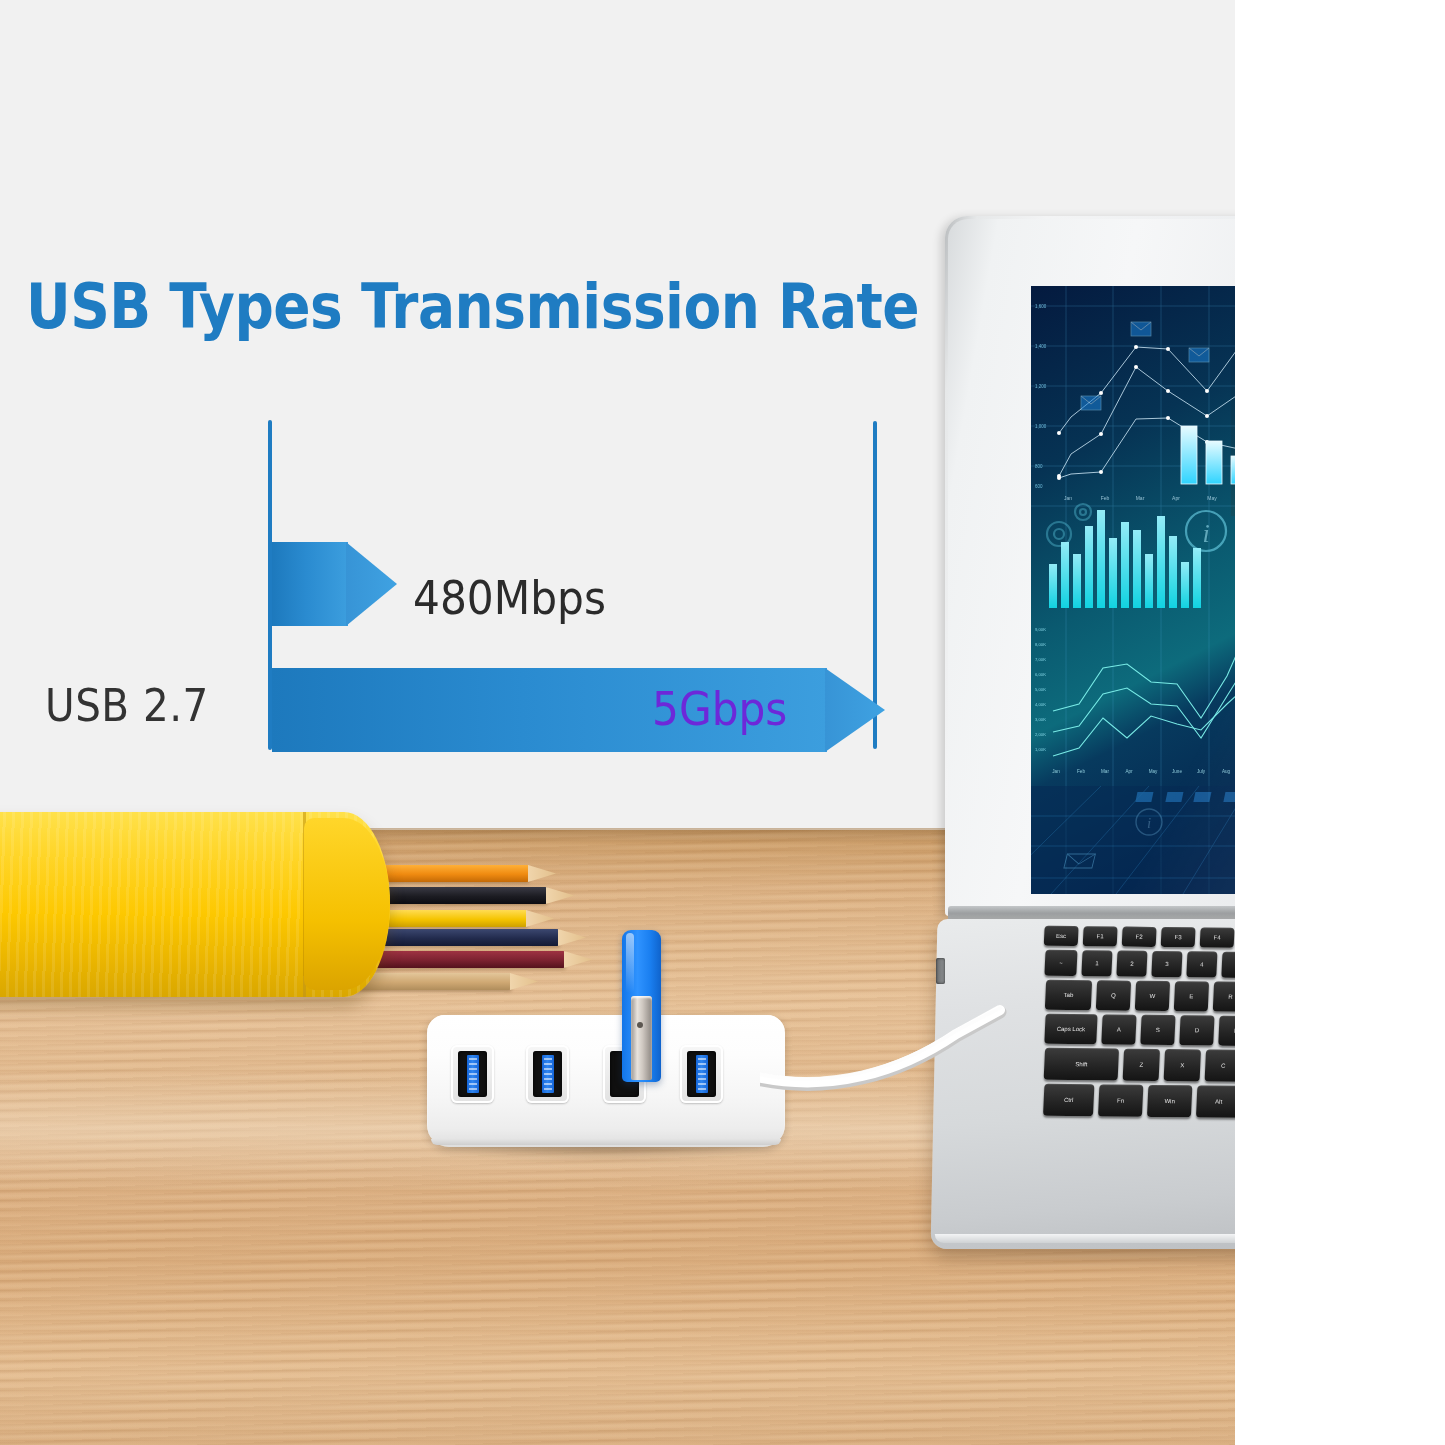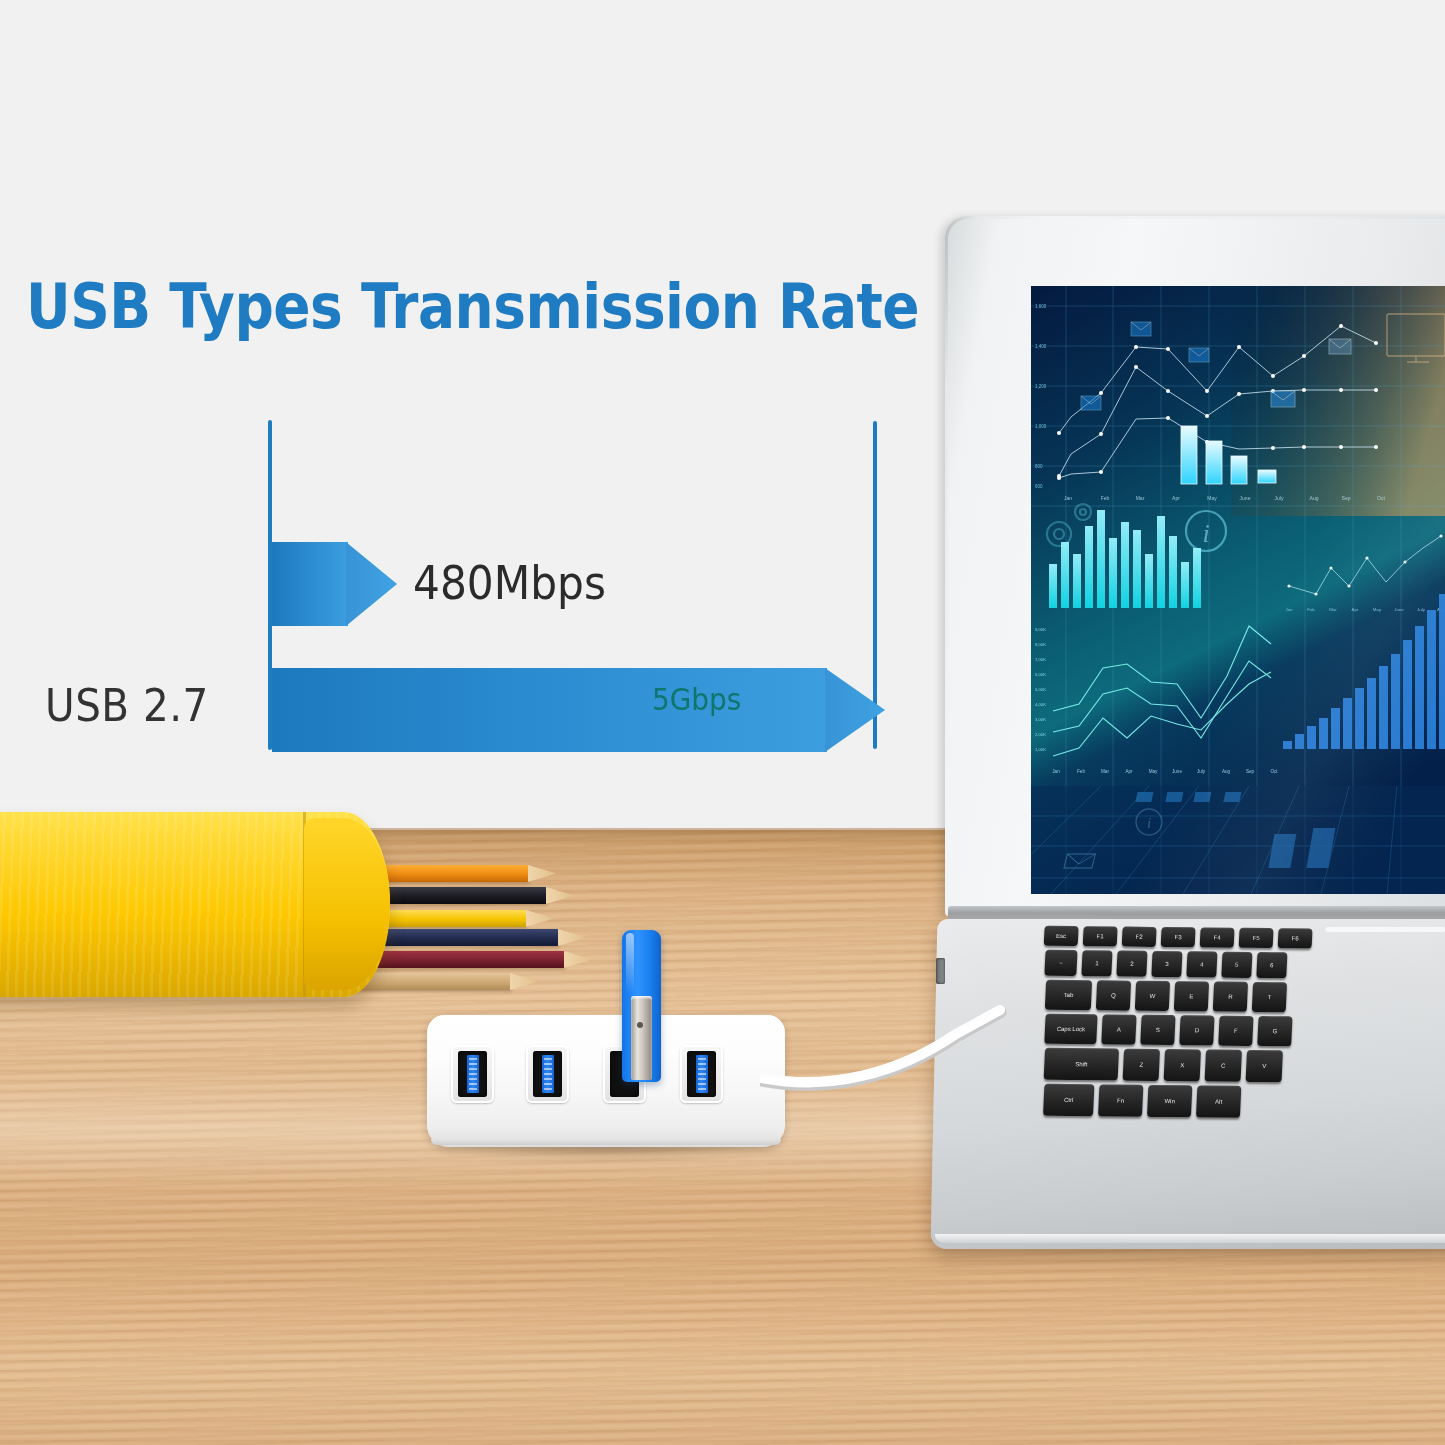--- a/index.html
+++ b/index.html
@@ -1,21 +1,21 @@
 <!DOCTYPE html>
 <html><head>
 <meta charset="utf-8">
 <title>USB Types Transmission Rate</title>
 <style>
   html,body{margin:0;padding:0;background:#fff;}
   body{font-family:"Liberation Sans",sans-serif;}
 
   #stage{
     position:relative;
-    width:1445px;height:1445px;
+    width:1235px;height:1445px;
     overflow:hidden;
     background:#f1f1f1;
   }
 
   
   .bg-panel{
     position:absolute;left:0;top:0;width:1445px;height:1445px;
     background:#f1f1f1;
   }
 
@@ -94,28 +94,28 @@
     clip-path:polygon(0 0,0 100%,100% 50%);
   }
   .bar.usb2{left:272px;top:542px;width:125px;height:84px;}
   .bar.usb2 .body{width:76px;}
   .bar.usb2 .head{left:74px;width:51px;}
   .bar.usb3{left:272px;top:668px;width:613px;height:84px;}
   .bar.usb3 .body{width:555px;}
   .bar.usb3 .head{left:553px;width:60px;}
 
   .bar-value-out{
-    position:absolute;left:413px;top:555px;
+    position:absolute;left:413px;top:570px;
     font-family:"Liberation Sans Narrow","DejaVu Sans Condensed","Liberation Sans",sans-serif;
     font-size:47px;color:#2b2b2b;white-space:nowrap;
   }
   .bar-value-in{
     position:absolute;left:652px;top:681px;
     font-family:"Liberation Sans Narrow","DejaVu Sans Condensed","Liberation Sans",sans-serif;
-    font-size:31px;color:#0f766e;white-space:nowrap;
+    font-size:47px;color:#6d28d9;white-space:nowrap;
   }
 
   
   .pouch{
     position:absolute;left:-60px;top:812px;width:450px;height:185px;
     border-radius:14px 46px 46px 14px/14px 92px 92px 14px;
     background:
       linear-gradient(180deg,#ffe14a 0%,#ffd62a 22%,#fdc800 55%,#e9b400 82%,#d9a700 100%);
     box-shadow:0 10px 16px rgba(90,60,10,.28);
     overflow:hidden;

